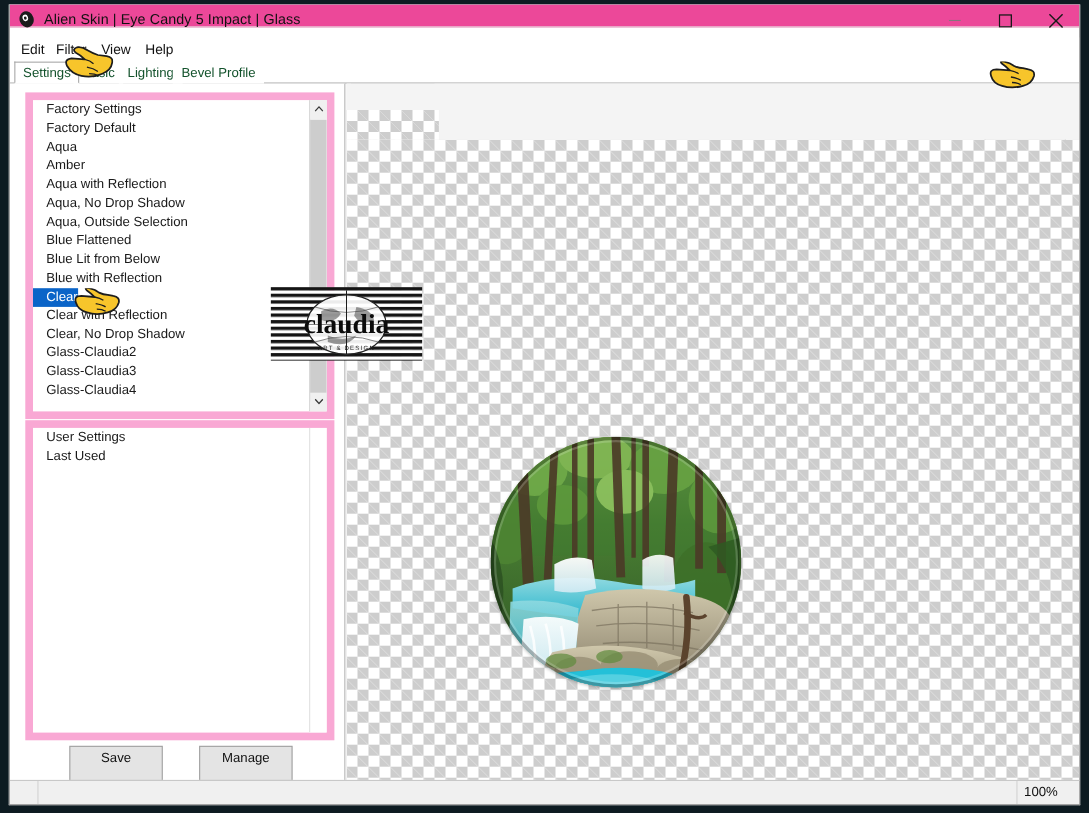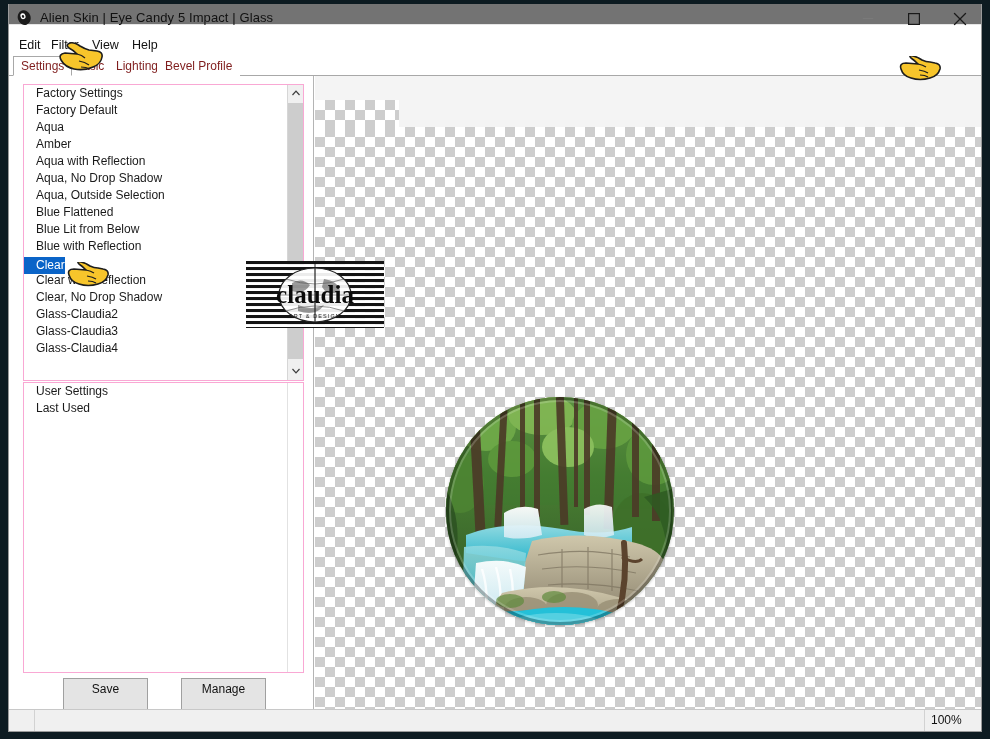--- a/index.html
+++ b/index.html
@@ -18,21 +18,21 @@
     background: #ffffff;
     border: 1px solid #9a9a9a;
     border-top: none;
     overflow: hidden;
   }
 
   
   .titlebar {
     position: absolute; left: 0; top: 0;
     width: 974px; height: 21px;
-    background: #737373;
+    background: #ec4899;
     border-bottom: 1px solid #e6e6e6;
   }
   .title-icon {
     position: absolute; left: 7px; top: 5px;
     width: 18px; height: 18px;
   }
   .title-text {
     position: absolute; left: 31px; top: 6px;
     font-size: 13px; color: #111;
     letter-spacing: .1px;
@@ -68,21 +68,21 @@
 
   
   .tabstrip {
     position: absolute; left: 0; top: 52px;
     width: 974px; height: 20px;
     border-bottom: 1px solid #a8a8a8;
     background: #fff;
   }
   .tab {
     position: absolute; top: 0px; height: 20px;
-    font-size: 12px; color: #7f1d1d;
+    font-size: 12px; color: #14532d;
     padding: 2px 7px 0 7px;
     cursor: default;
     background: #fff;
     border: 1px solid transparent;
   }
   .tab.sel {
     background: #fff;
     border: 1px solid #a8a8a8;
     border-bottom: 1px solid #fff;
     z-index: 3;
@@ -95,21 +95,21 @@
   
   .leftpanel {
     position: absolute; left: 0; top: 72px;
     width: 305px; height: 634px;
     background: #fff;
     border-right: 1px solid #b4b4b4;
   }
   .listbox {
     position: absolute;
     background: #fff;
-    border: 1px solid #f9a8d4;
+    border: 7px solid #f9a8d4;
     overflow: hidden;
   }
   .listbox.factory { left: 14px; top: 8px; width: 281px; height: 297px; }
   .listbox.user    { left: 14px; top: 306px; width: 281px; height: 291px; }
 
   .list-inner { position: absolute; left: 0; top: 0; right: 16px; bottom: 0; overflow: hidden; }
   .list-row {
     height: 17px; line-height: 16px;
     font-size: 12px; color: #1a1a1a;
     padding-left: 12px;

